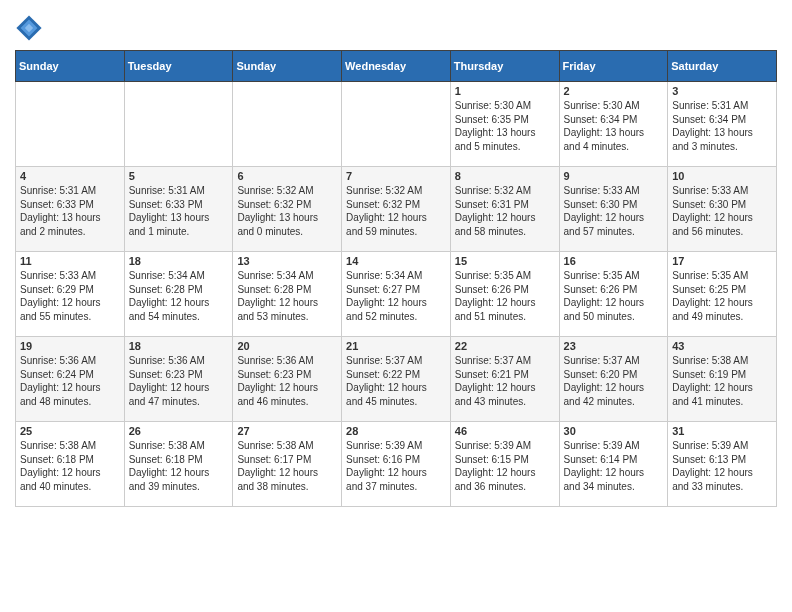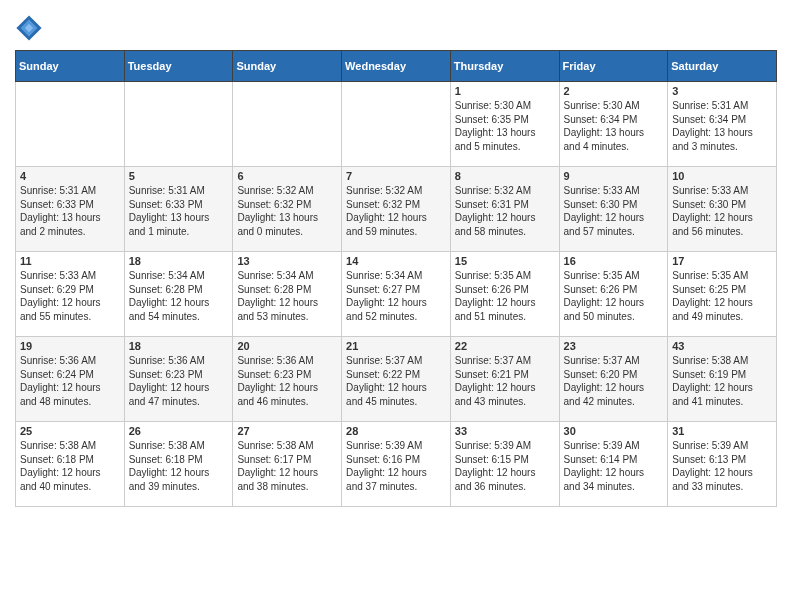--- a/index.html
+++ b/index.html
@@ -337,21 +337,21 @@
 and 38 minutes.</div>
           </td>
           <td>
             <div class="day-number">28</div>
             <div class="day-info" style="white-space: pre-line;">Sunrise: 5:39 AM
 Sunset: 6:16 PM
 Daylight: 12 hours
 and 37 minutes.</div>
           </td>
           <td>
-            <div class="day-number">33</div>
+            <div class="day-number">46</div>
             <div class="day-info" style="white-space: pre-line;">Sunrise: 5:39 AM
 Sunset: 6:15 PM
 Daylight: 12 hours
 and 36 minutes.</div>
           </td>
           <td>
             <div class="day-number">30</div>
             <div class="day-info" style="white-space: pre-line;">Sunrise: 5:39 AM
 Sunset: 6:14 PM
 Daylight: 12 hours

